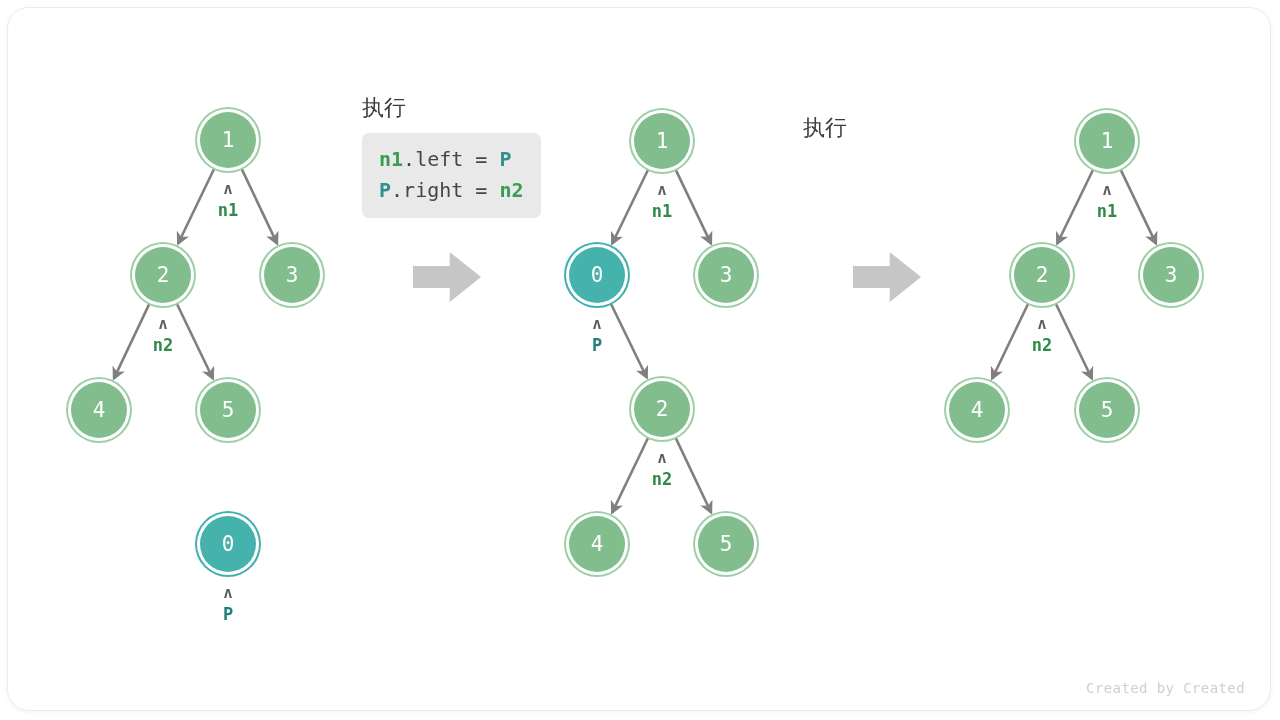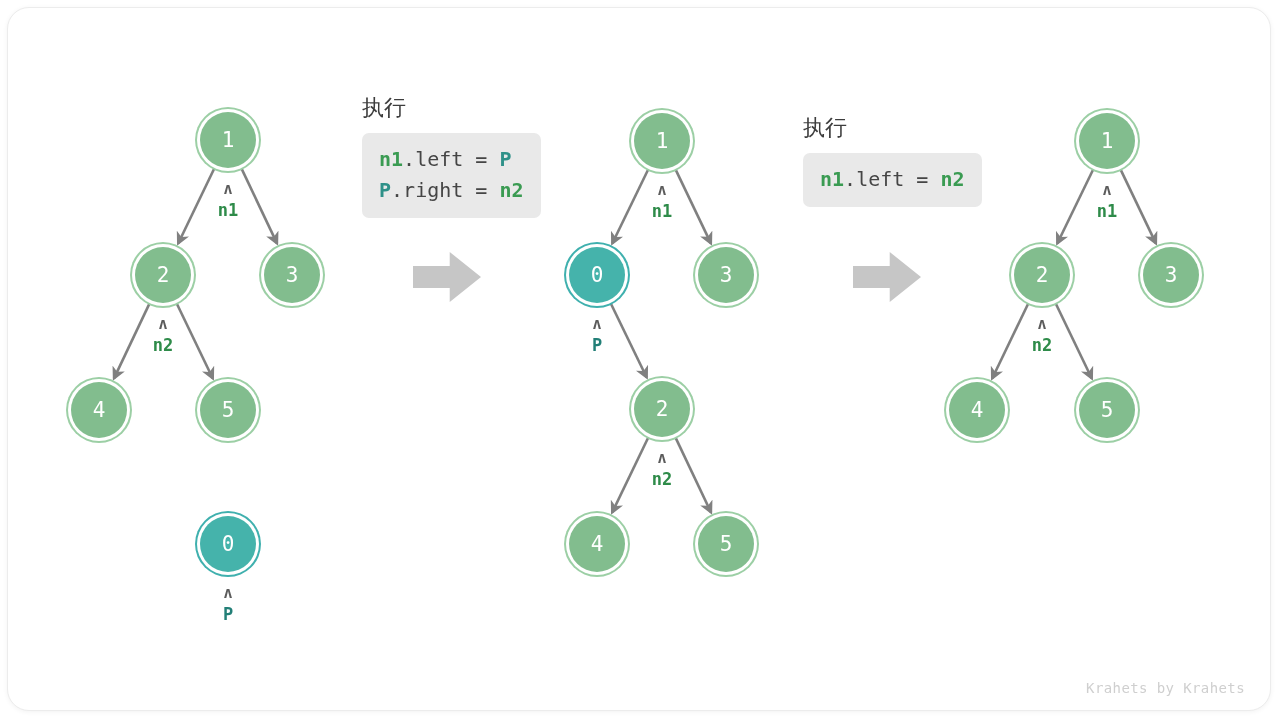--- a/index.html
+++ b/index.html
@@ -209,17 +209,17 @@
         <span class="caret">ʌ</span>
         <span class="plab green">n1</span>
       </div>
       <div class="ptr" style="left: 1042px; top: 318px;">
         <span class="caret">ʌ</span>
         <span class="plab green">n2</span>
       </div>
     </div>
   <div id="panel-layer">
       <div class="panel" style="left: 362px; top: 97px;"><div class="exec-label">执行</div><div class="codebox"><div><span class="tok-green">n1</span><span class="tok-plain">.left </span><span class="tok-plain">= </span><span class="tok-teal">P</span></div><div><span class="tok-teal">P</span><span class="tok-plain">.right </span><span class="tok-plain">= </span><span class="tok-green">n2</span></div></div></div>
-      <div class="panel" style="left: 803px; top: 117px;"><div class="exec-label">执行</div><div class="codebox"><div><span class="tok-green">n1</span><span class="tok-plain">.left </span><span class="tok-plain">= </span><span class="tok-green">n2</span></div></div></div>
+      <div class="panel" style="left: 803px; top: 117px;"><div class="exec-label">执行</div></div>
     </div>
 
-  <div class="credit">Krahets by Krahets</div>
+  <div class="credit">Created by Created</div>
 </div>
 
 </body></html>

